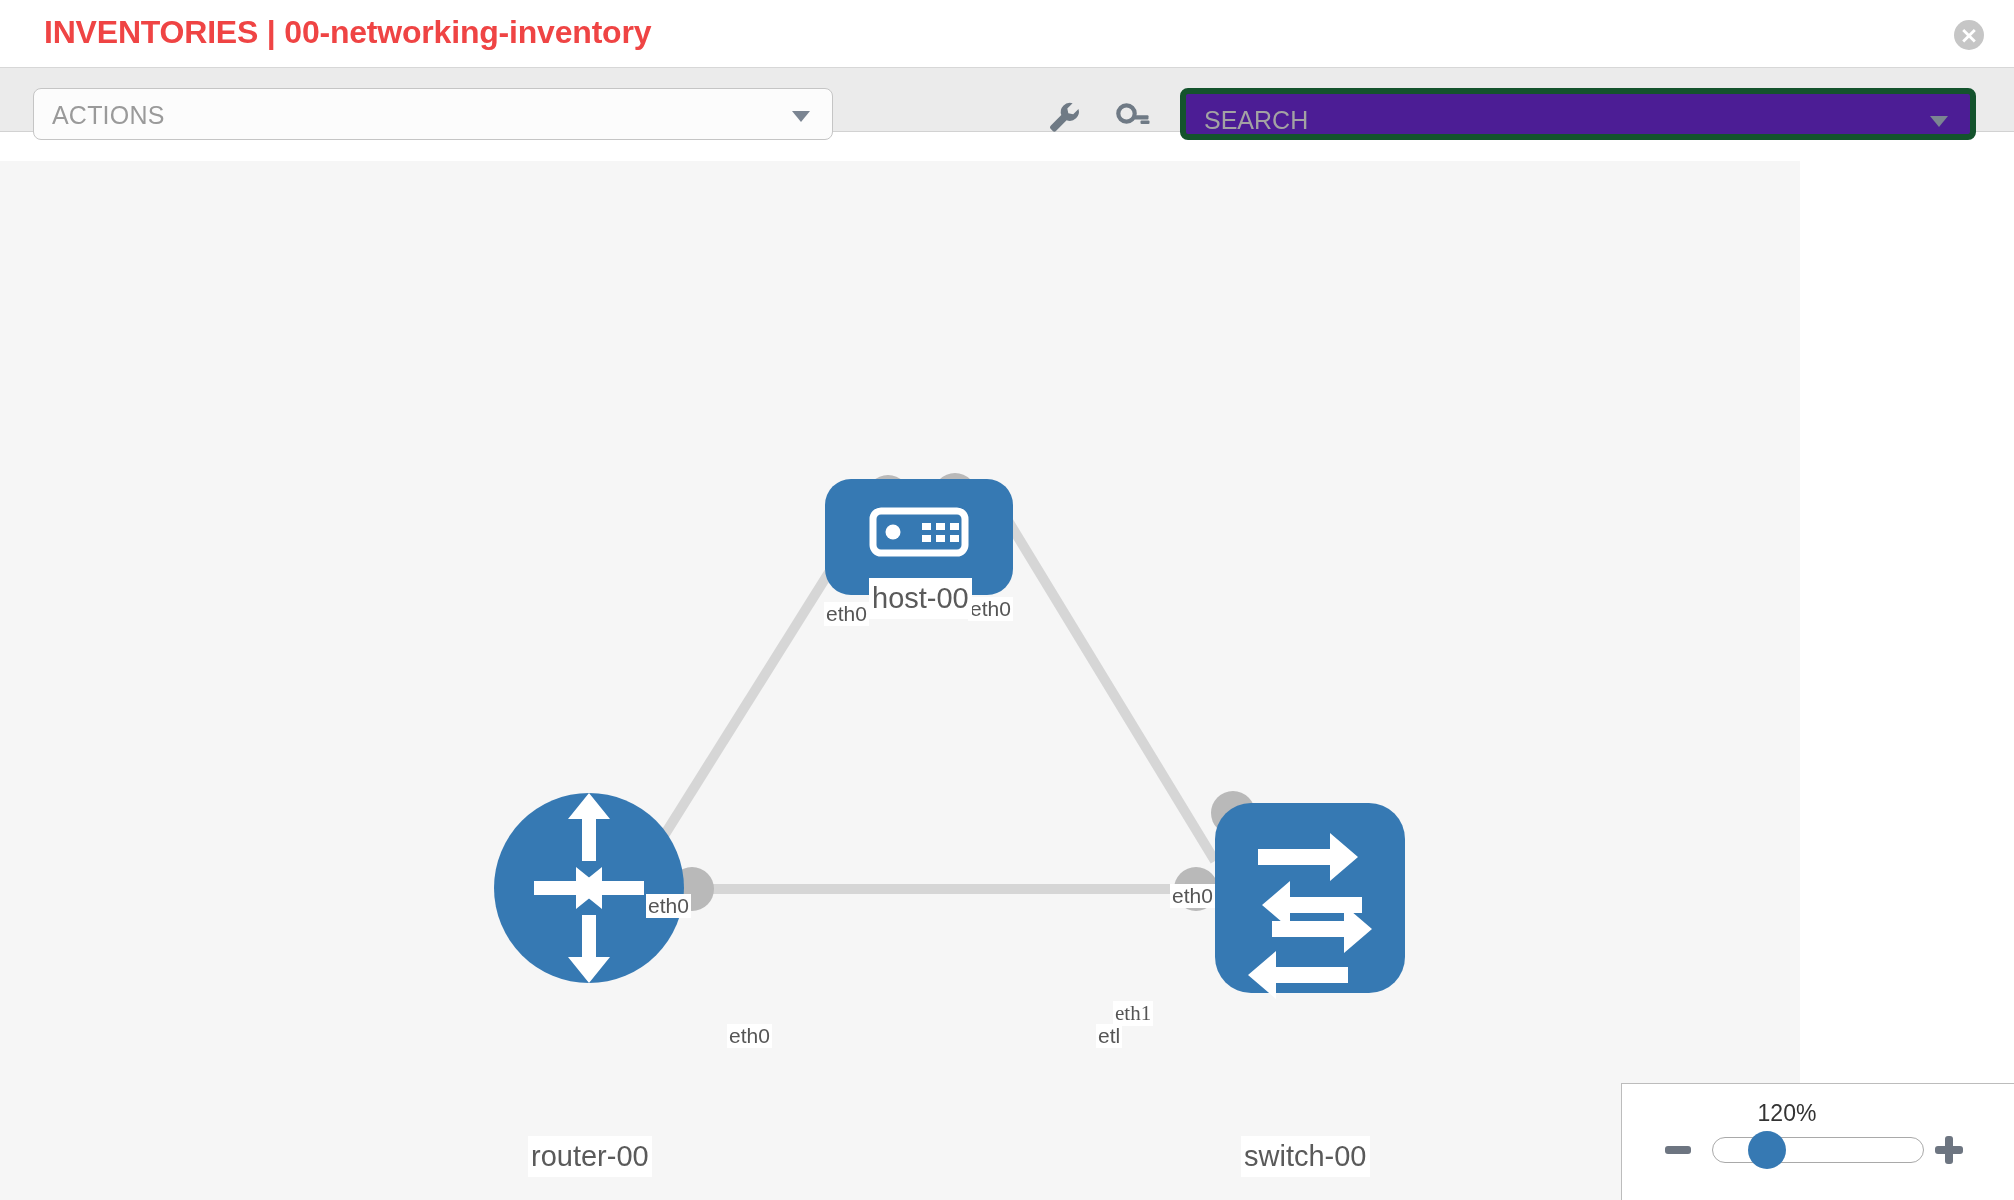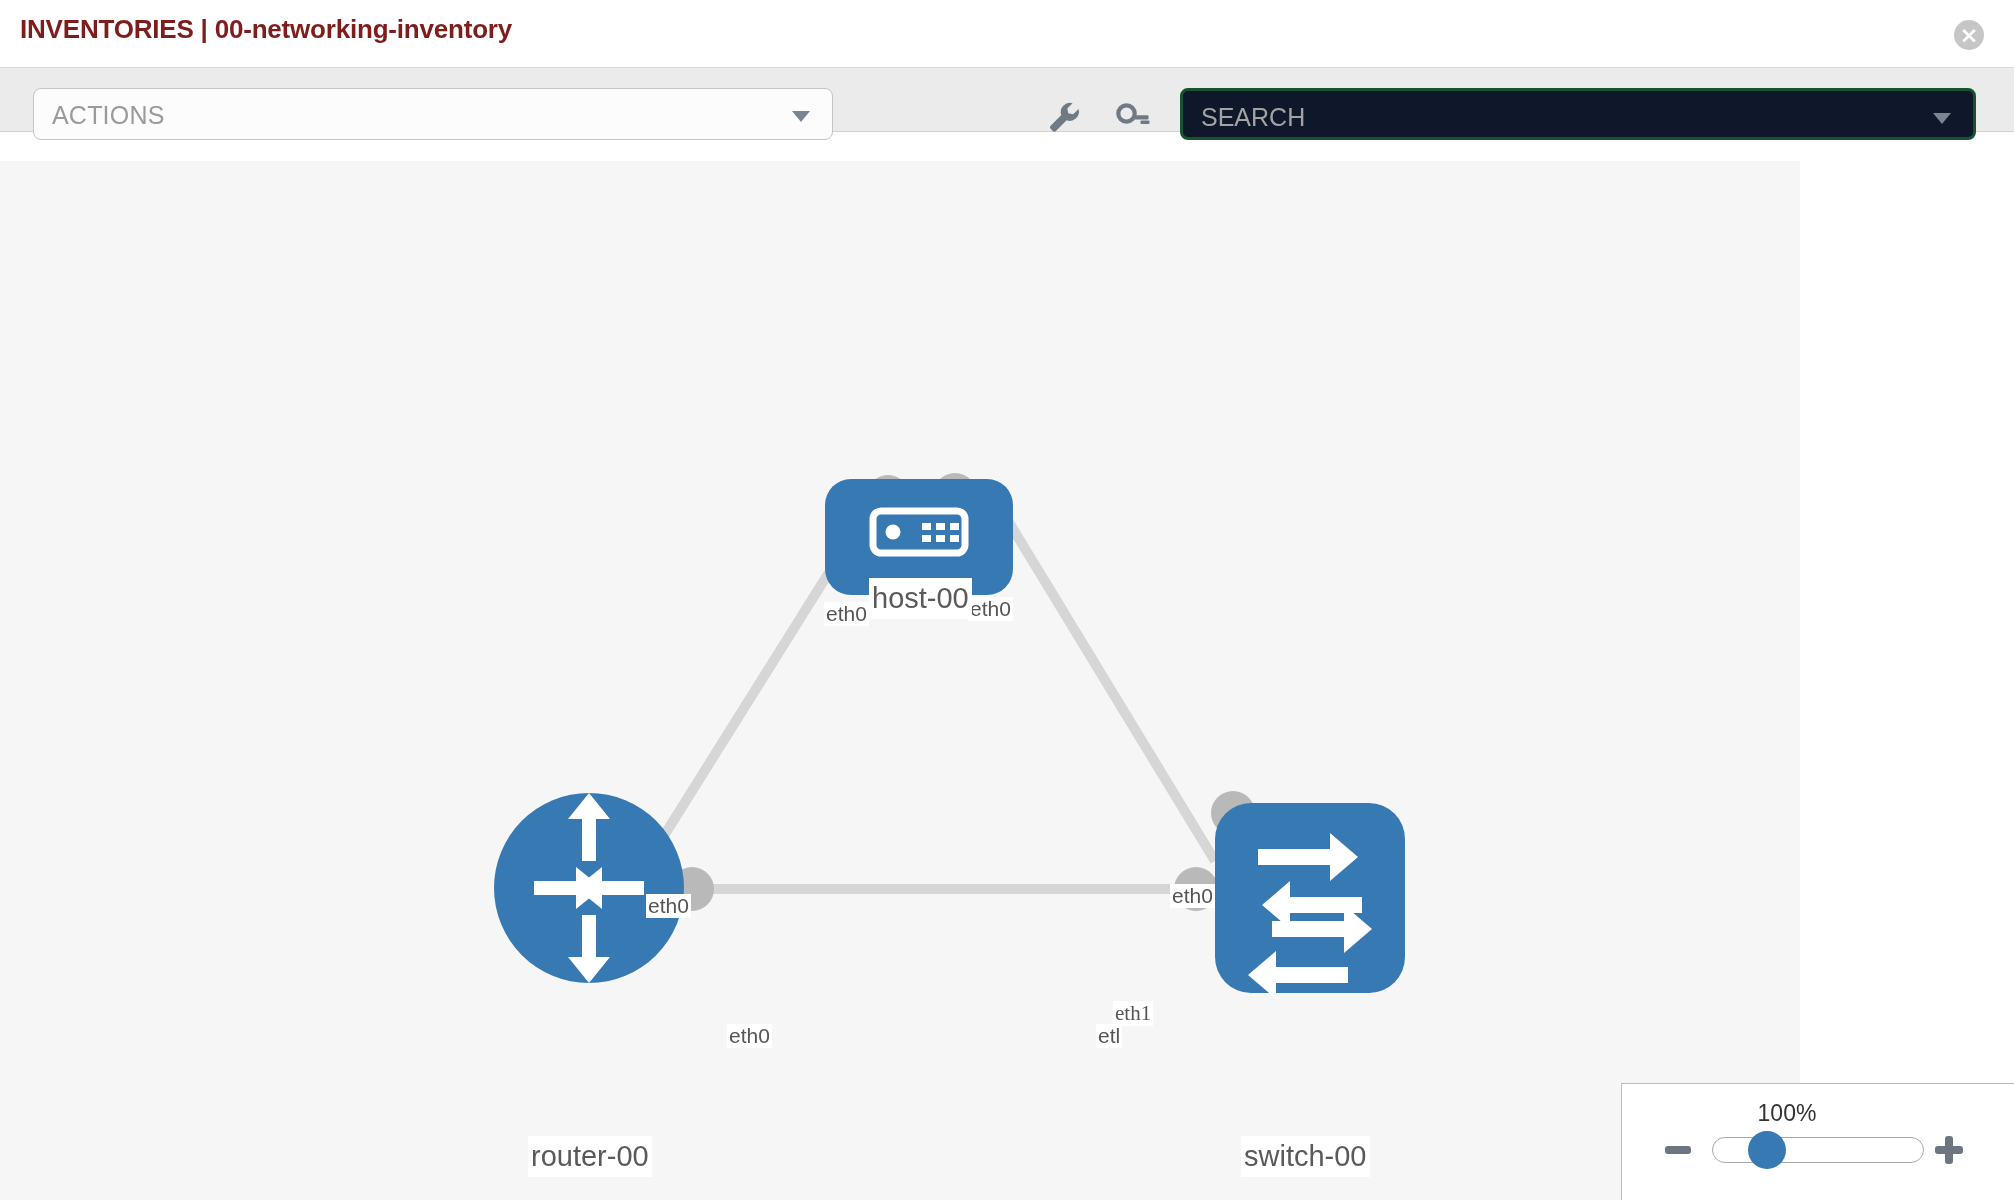--- a/index.html
+++ b/index.html
@@ -21,24 +21,24 @@
   
   .header {
     position: absolute;
     left: 0; top: 0;
     width: 2014px; height: 68px;
     background: #ffffff;
     border-bottom: 1px solid #d7d7d7;
   }
   .page-title {
     position: absolute;
-    left: 20px; top: 14px;
-    font-size: 26px;
+    left: 44px; top: 14px;
+    font-size: 32px;
     font-weight: bold;
-    color: #7f1d1d;
+    color: #ef4444;
     letter-spacing: -0.2px;
     white-space: nowrap;
   }
   .close-btn {
     position: absolute;
     right: 30px; top: 20px;
     width: 30px; height: 30px;
     border-radius: 50%;
     background: #c6c6c6;
     cursor: pointer;
@@ -85,22 +85,22 @@
     width: 40px; height: 40px;
     cursor: pointer;
   }
   .tool-icon.wrench { left: 1043px; }
   .tool-icon.key    { left: 1112px; }
 
   .search-box {
     position: absolute;
     left: 1180px; top: 20px;
     width: 796px; height: 52px;
-    background: #0f172a;
-    border: 3px solid #14532d;
+    background: #4c1d95;
+    border: 6px solid #14532d;
     border-radius: 8px;
     cursor: text;
   }
   .search-placeholder {
     position: absolute;
     left: 18px; top: 12px;
     font-size: 25px;
     color: #a3a3a3;
   }
   .search-caret {
@@ -306,20 +306,20 @@
     <span class="iface-label" style="left:727px; top:863px;">eth0</span>
     <span class="iface-label" style="left:1096px; top:863px;">etl</span>
     <span class="iface-label" style="left:1113px; top:840px;font-family:Liberation Serif, serif;">eth1</span>
 
     <span class="node-label" style="left:869px;  top:417px;">host-00</span>
     <span class="node-label" style="left:528px;  top:975px;">router-00</span>
     <span class="node-label" style="left:1241px; top:975px;">switch-00</span>
   </div>
 
   <div class="zoom-panel">
-    <div class="zoom-pct">100%</div>
+    <div class="zoom-pct">120%</div>
     <div class="zoom-minus"></div>
     <div class="zoom-track"></div>
     <div class="zoom-thumb"></div>
     <div class="zoom-plus"></div>
   </div>
 
 </div>
 
 </body></html>

